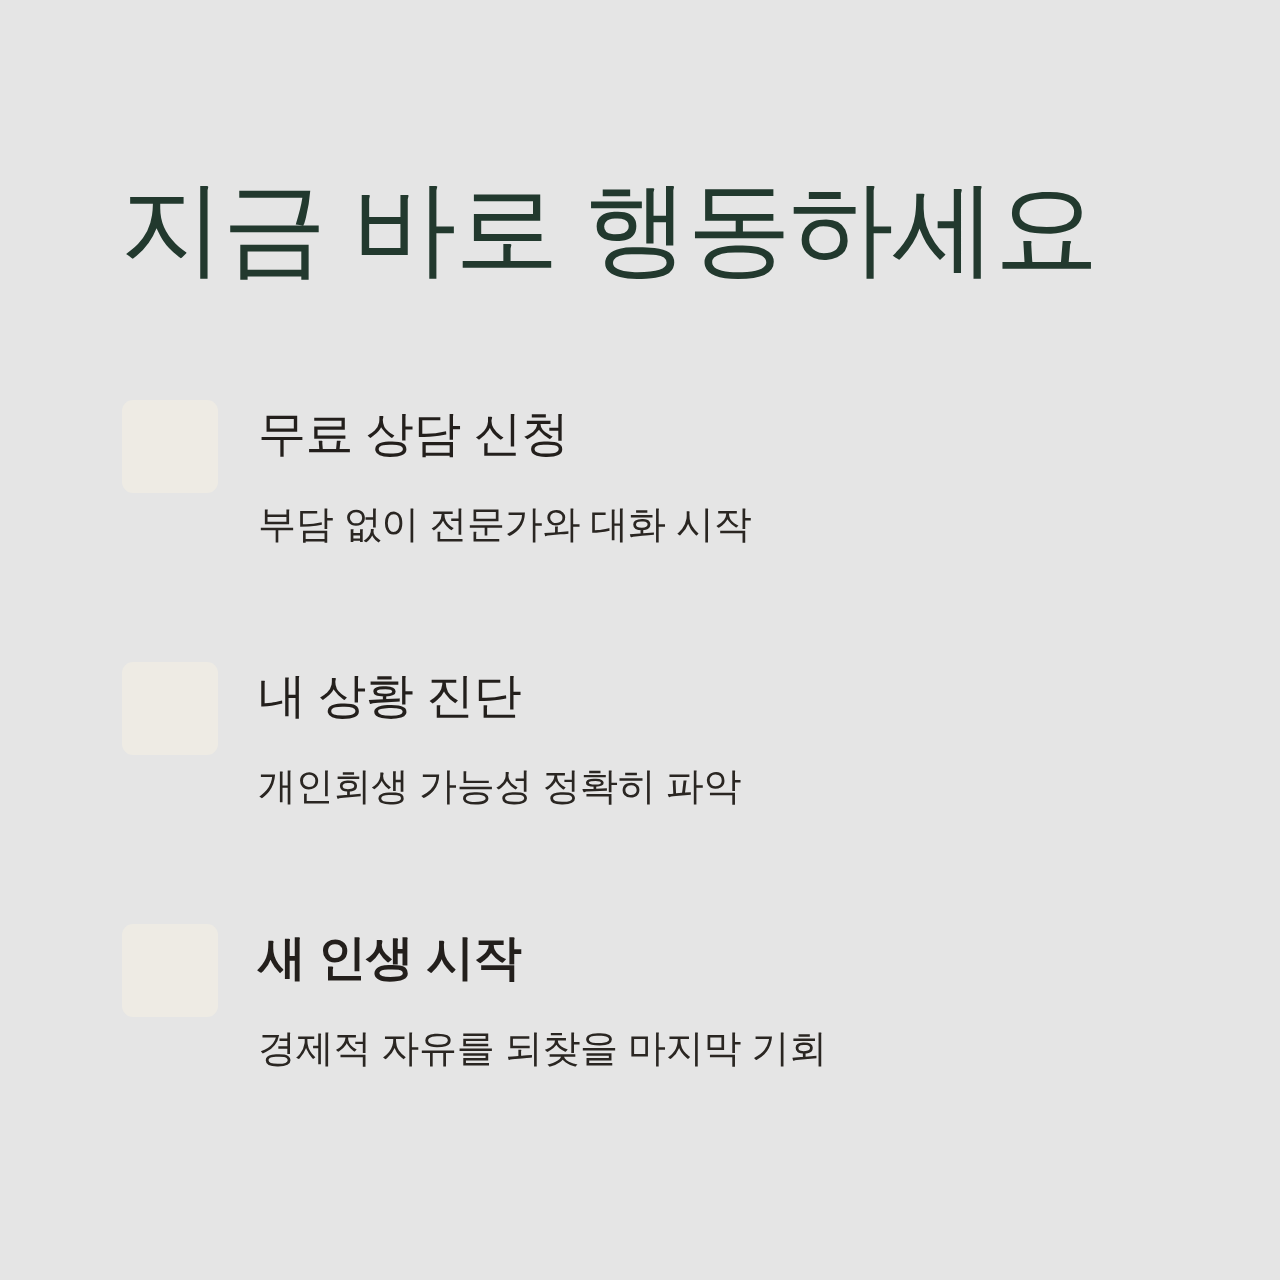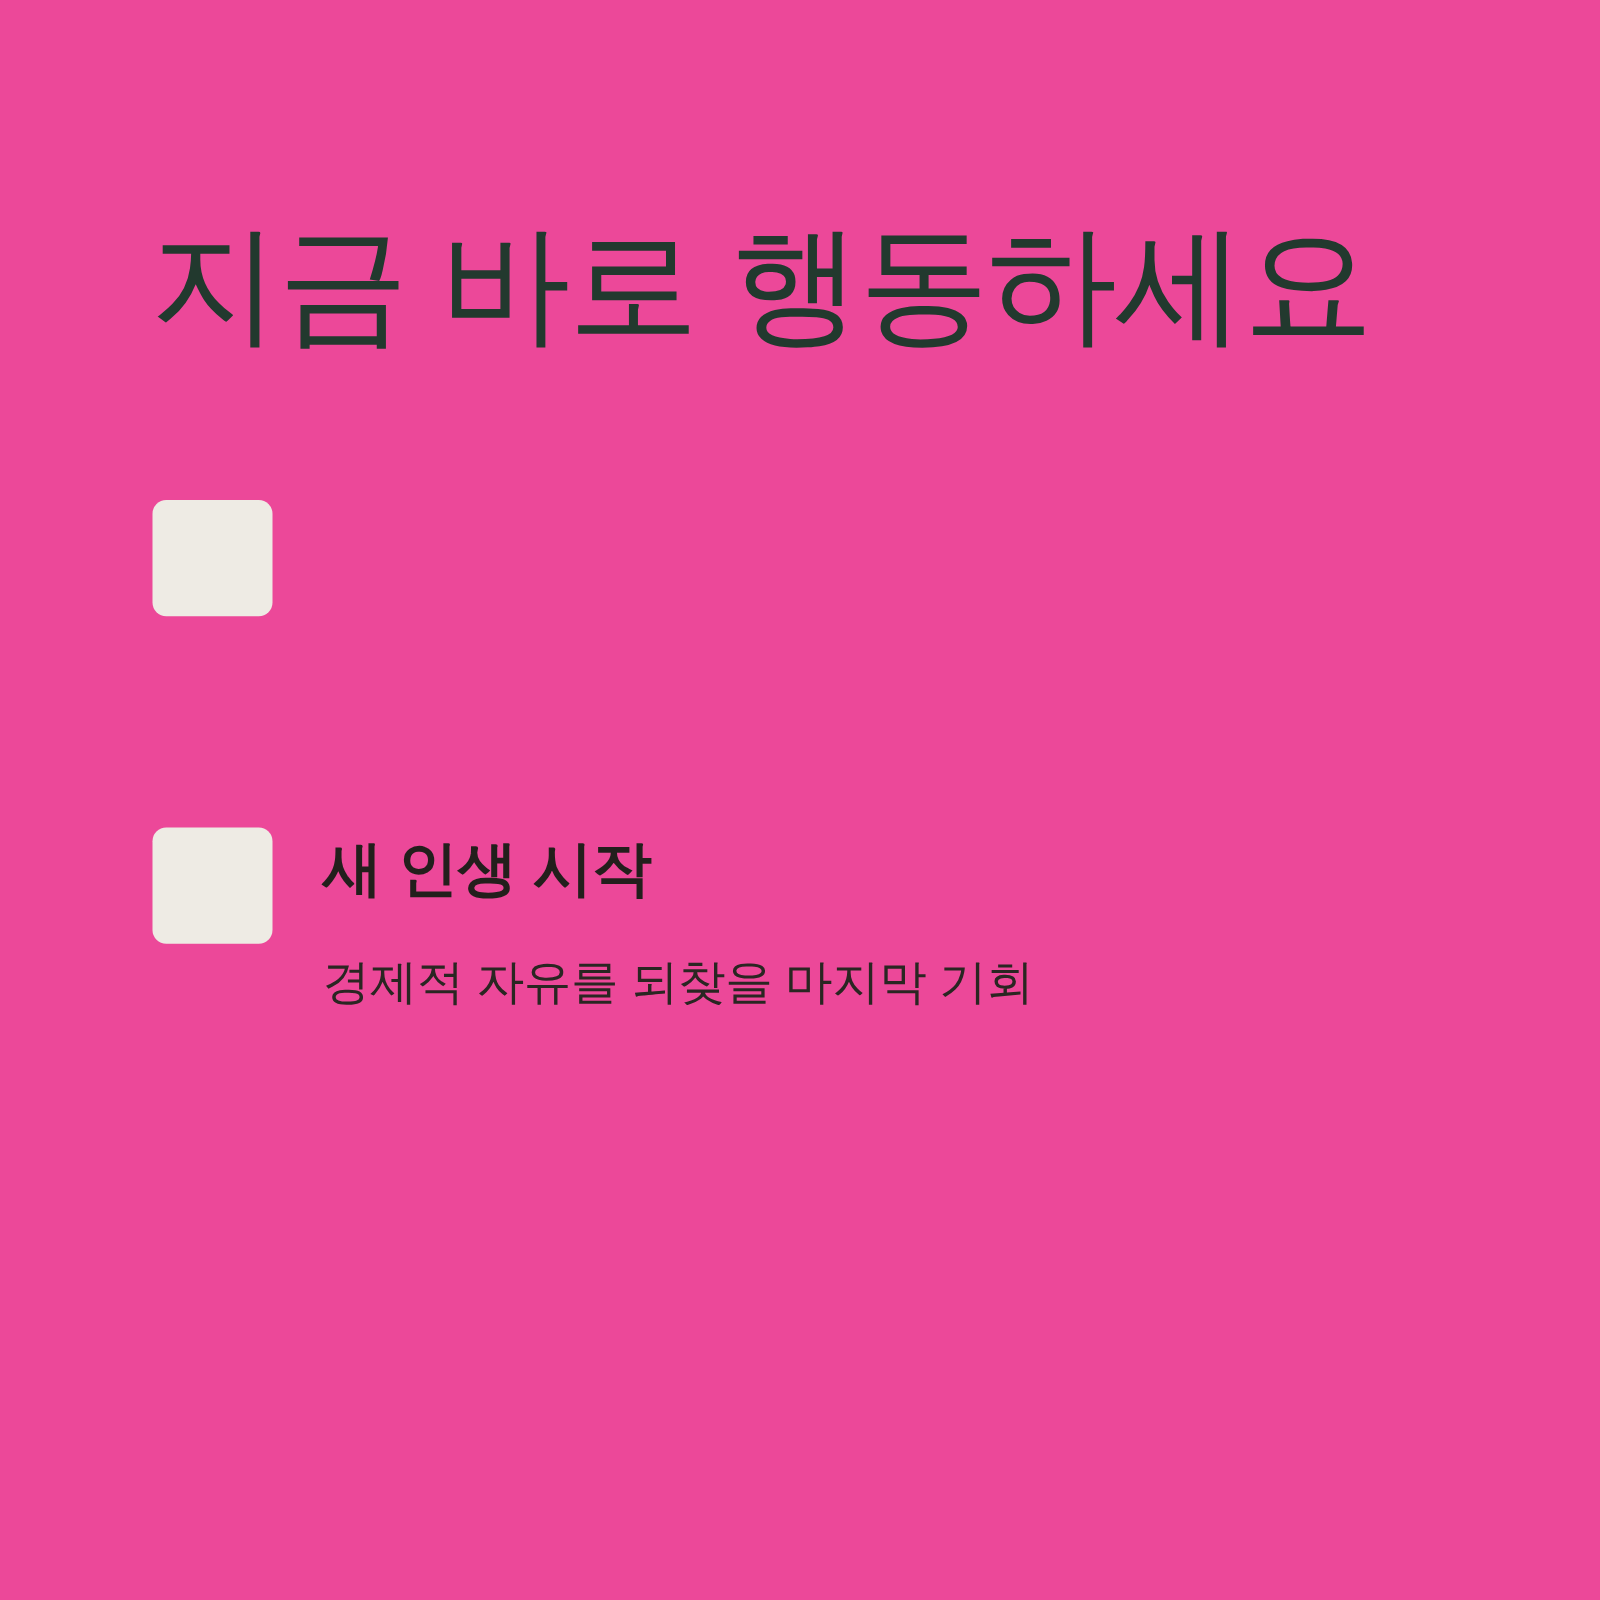--- a/index.html
+++ b/index.html
@@ -97,29 +97,40 @@
     line-height: 48px;
     font-weight: 400;
     letter-spacing: -0.3px;
     color: #2A2622;
     white-space: nowrap;
   }
 </style>
 </head>
 <body style="background: rgb(251, 250, 245);">
 
-<div id="page" style="background: #ec4899;">
+<div id="page" style="background: #e5e5e5;">
 
   <h1 class="page-title" style="color: rgb(34, 57, 46);">지금 바로 행동하세요</h1>
 
   <ul class="benefit-list">
 
+    <li class="benefit-item">
+      <span class="benefit-icon-box" style="background: rgb(238, 235, 228);"></span>
+      <div class="benefit-body">
+        <h2 class="benefit-heading" style="color: rgb(35, 31, 28);">무료 상담 신청</h2>
+        <p class="benefit-subtext" style="color: rgb(42, 38, 34);">부담 없이 전문가와 대화 시작</p>
+      </div>
+    </li>
 
     <li class="benefit-item">
       <span class="benefit-icon-box" style="background: rgb(238, 235, 228);"></span>
+      <div class="benefit-body">
+        <h2 class="benefit-heading" style="color: rgb(35, 31, 28);">내 상황 진단</h2>
+        <p class="benefit-subtext" style="color: rgb(42, 38, 34);">개인회생 가능성 정확히 파악</p>
+      </div>
     </li>
 
     <li class="benefit-item">
       <span class="benefit-icon-box" style="background: rgb(238, 235, 228);"></span>
       <div class="benefit-body">
         <h2 class="benefit-heading" style="color: rgb(35, 31, 28); font-weight: bold;">새 인생 시작</h2>
         <p class="benefit-subtext" style="color: rgb(42, 38, 34);">경제적 자유를 되찾을 마지막 기회</p>
       </div>
     </li>
 

